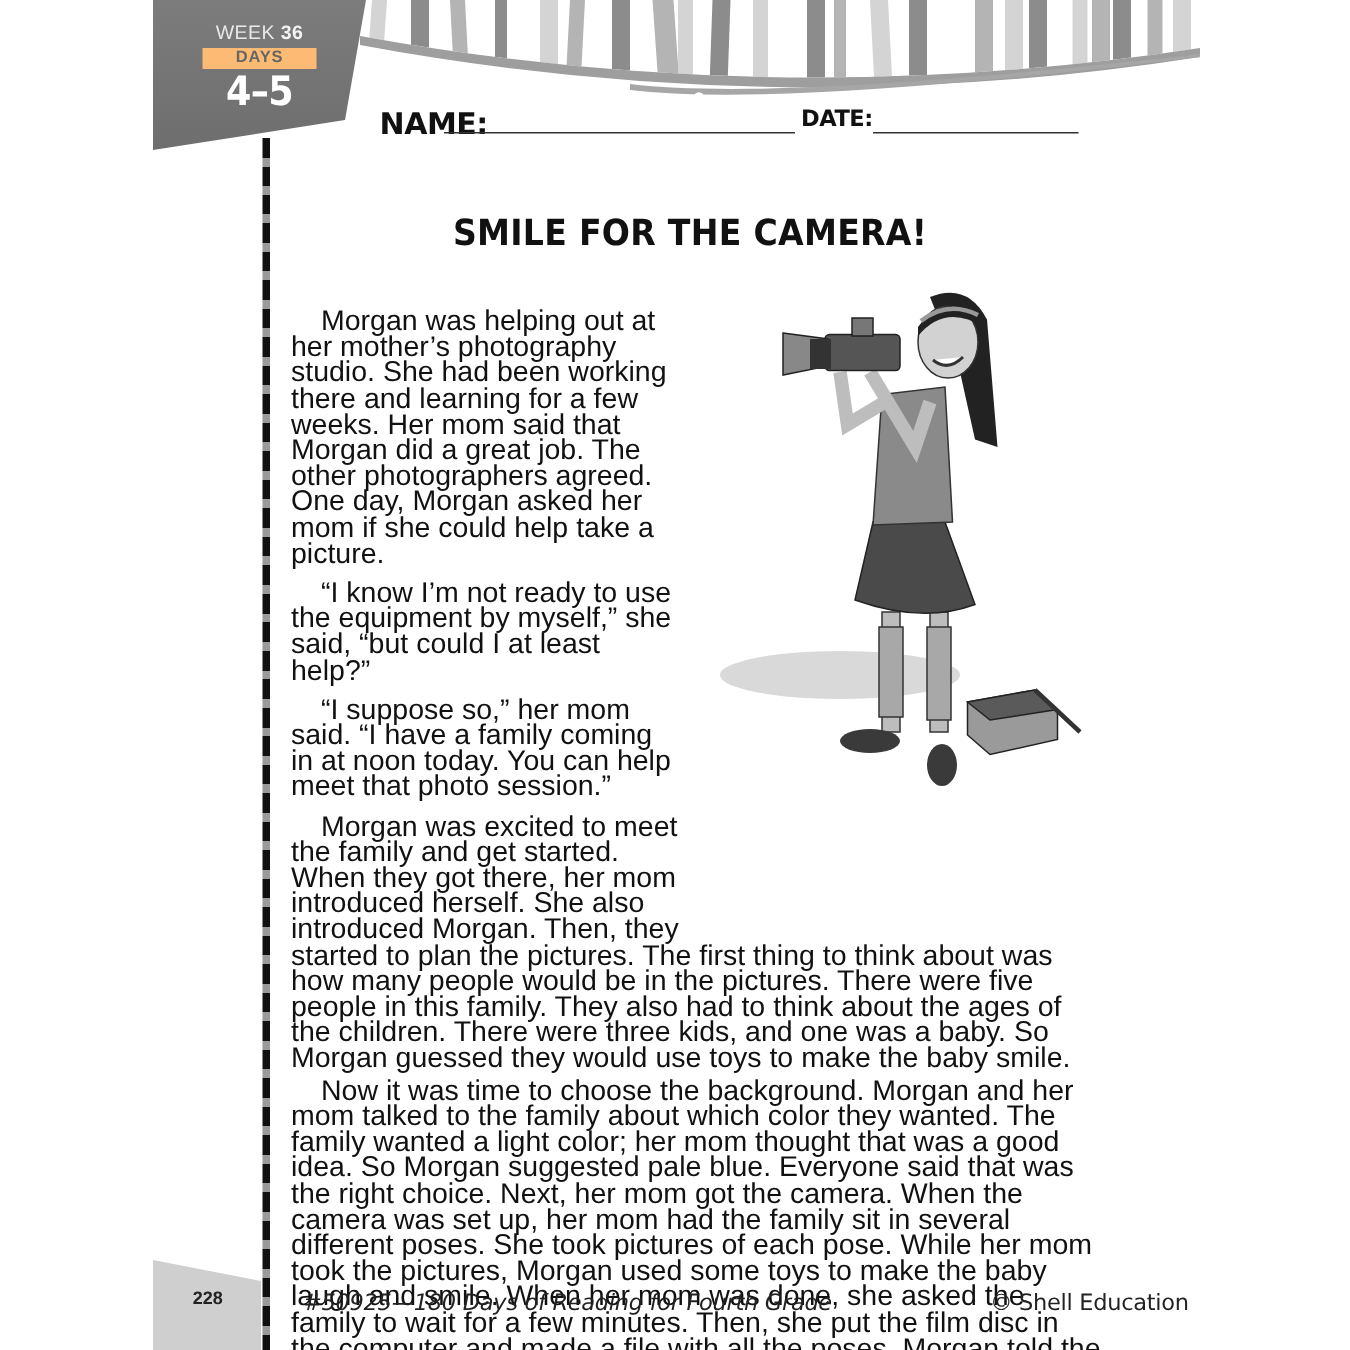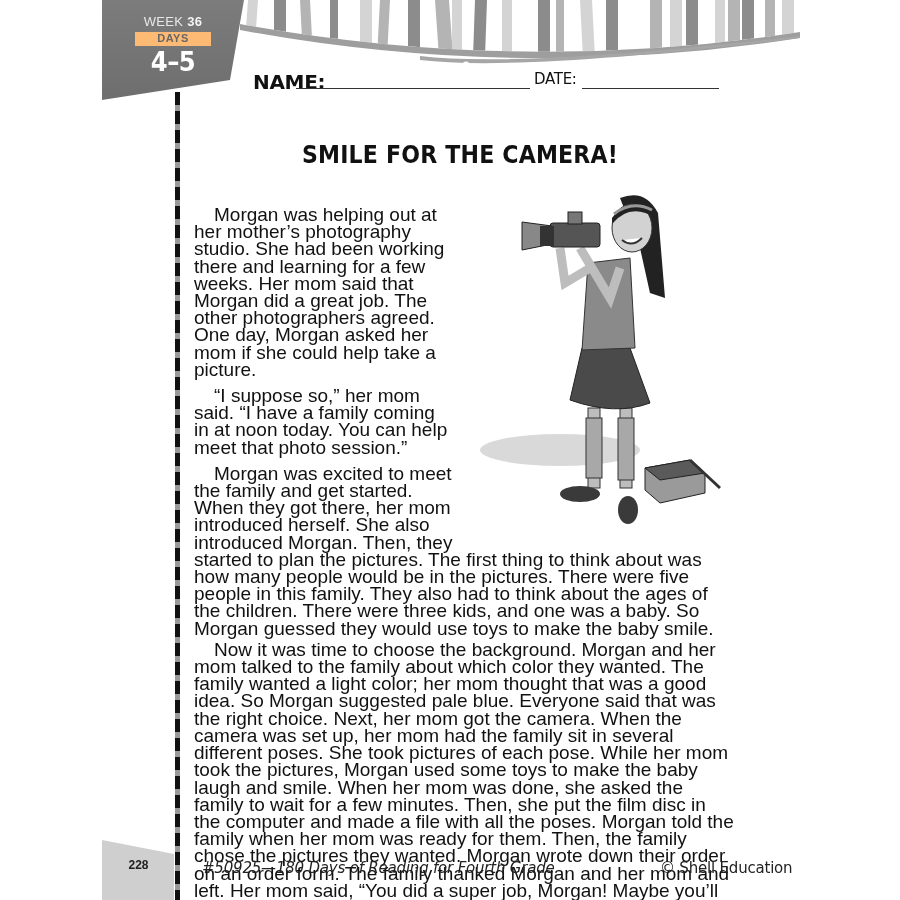--- a/index.html
+++ b/index.html
@@ -19,21 +19,21 @@
   .days-box { position:absolute; left:33px; top:32px; width:76px; height:14px; background:#fdba74; color:#666; font-size:11px; font-weight:bold; text-align:center; line-height:12px; letter-spacing:0.5px; }
   .days-range { position:absolute; left:0; top:46px; width:100%; text-align:center; color:#fff; font-size:27px; font-weight:bold; letter-spacing:-0.5px; font-family:"DejaVu Sans", sans-serif; transform:scaleX(0.9); }
 
   
   .spine { position:absolute; left:175px; top:92px; width:5px; height:808px;
     background: repeating-linear-gradient(to bottom, #111 0 13px, #9a9a9a 13px 19px); }
 
   
   .name-row { position:absolute; left:241px; top:70px; font-family:"DejaVu Sans", sans-serif; font-weight:bold; font-size:20px; letter-spacing:-0.3px; color:#111;margin-left:12px; }
   .name-line { position:absolute; left:296px; top:88px; width:234px; height:1px; background:#333; }
-  .date-label { position:absolute; left:534px; top:70px; font-family:"DejaVu Sans", sans-serif; font-weight:normal; font-size:15px; letter-spacing:-0.3px; }
+  .date-label { position:absolute; left:534px; top:70px; font-family:"DejaVu Sans", sans-serif; font-weight:bold; font-size:15px; letter-spacing:-0.3px; }
   .date-line { position:absolute; left:582px; top:88px; width:137px; height:1px; background:#333; }
 
   .title { position:absolute; left:190px; top:141px; width:540px; text-align:center; font-family:"DejaVu Sans", sans-serif; font-weight:bold; font-size:24px; letter-spacing:0.2px; color:#111; transform:scaleX(0.92); }
 
   .story { position:absolute; left:194px; top:206px; width:540px; font-size:19px; line-height:17.2px; color:#111; }
   .story p { margin:0 0 9px 0; text-indent:20px; }
   .narrow { width:260px; }
   .illustration { position:absolute; left:470px; top:188px; width:260px; height:340px; }
 
   
@@ -149,20 +149,21 @@
     <path d="M52,34 L82,38 L82,56 L52,62 Z" fill="#888" stroke="#222"></path>
     <rect x="70" y="38" width="14" height="20" fill="#333"></rect>
 
     <path d="M175,280 L220,272 L235,285 L235,305 L190,315 L175,302 Z" fill="#9a9a9a" stroke="#222"></path>
     <path d="M175,280 L220,272 L235,285 L190,292 Z" fill="#5a5a5a" stroke="#222"></path>
     <path d="M220,272 L250,300" stroke="#333" stroke-width="3"></path>
   </svg>
 
   <div class="story">
     <p class="narrow">Morgan was helping out at her mother’s photography studio.  She had been working there and learning for a few weeks.  Her mom said that Morgan did a great job.  The other photographers agreed.  One day, Morgan asked her mom if she could help take a picture.</p>
+    <p class="narrow">“I know I’m not ready to use the equipment by myself,” she said, “but could I at least help?”</p>
     <p class="narrow">“I suppose so,” her mom said.  “I have a family coming in at noon today.  You can help meet that photo session.”</p>
     <p style="margin-bottom:4px;">
       <span style="float: right; width: 280px; height: 86px;"></span><span id="p3">Morgan was excited to meet the family and get started.  When they got there, her mom introduced herself.  She also introduced Morgan.  Then, they started to plan the pictures.  The first thing to think about was how many people would be in the pictures.  There were five people in this family.  They also had to think about the ages of the children.  There were three kids, and one was a baby.  So Morgan guessed they would use toys to make the baby smile.</span>
     </p>
     <p>Now it was time to choose the background.  Morgan and her mom talked to the family about which color they wanted.  The family wanted a light color; her mom thought that was a good idea.  So Morgan suggested pale blue.  Everyone said that was the right choice.  Next, her mom got the camera.  When the camera was set up, her mom had the family sit in several different poses.  She took pictures of each pose.  While her mom took the pictures, Morgan used some toys to make the baby laugh and smile.  When her mom was done, she asked the family to wait for a few minutes.  Then, she put the film disc in the computer and made a file with all the poses.  Morgan told the family when her mom was ready for them.  Then, the family chose the pictures they wanted.  Morgan wrote down their order on an order form.  The family thanked Morgan and her mom and left.  Her mom said, “You did a super job, Morgan!  Maybe you’ll be a photographer yourself when you’re older.”</p>
   </div>
 
   <svg class="pg-tab" width="72" height="60" viewBox="0 0 72 60">
     <path d="M0,0 L72,14 L72,60 L0,60 Z" fill="#cfcfcf"></path>
   </svg>

